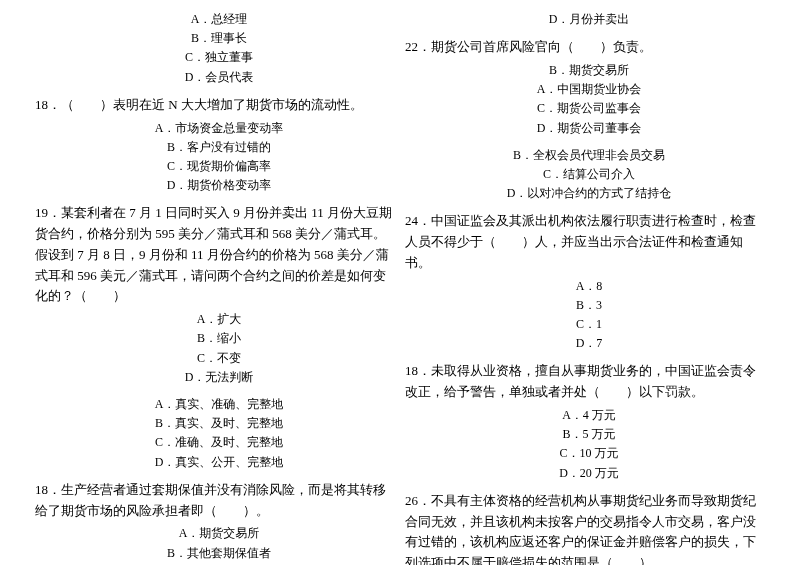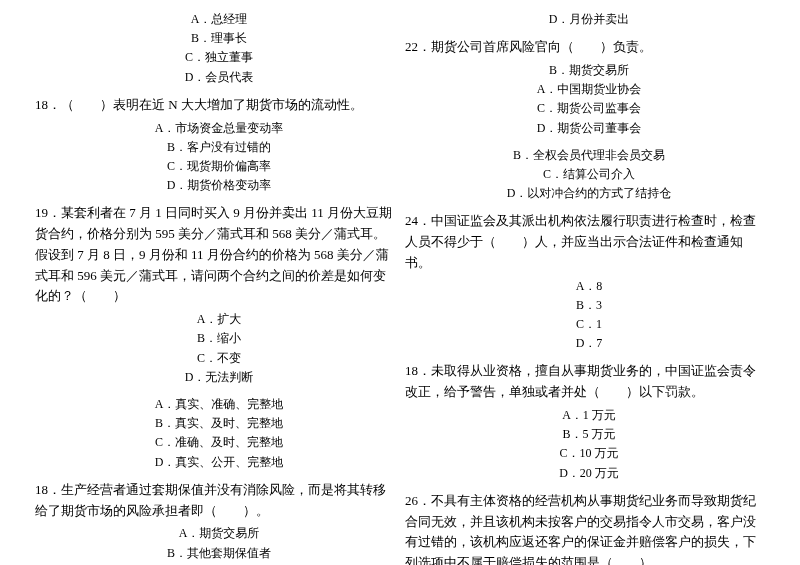--- a/index.html
+++ b/index.html
@@ -121,21 +121,21 @@
       <div class="option">A．8</div>
       <div class="option">B．3</div>
       <div class="option">C．1</div>
       <div class="option">D．7</div>
     </div>
 
     <div class="question-block">
       <div class="question-text">
         <span>18．</span><span>未取得从业资格，擅自从事期货业务的，中国证监会责令改正，给予警告，单独或者并处（　　）以下罚款。</span>
       </div>
-      <div class="option">A．1 万元</div>
+      <div class="option">A．4 万元</div>
       <div class="option">B．5 万元</div>
       <div class="option">C．10 万元</div>
       <div class="option">D．20 万元</div>
     </div>
 
     <div class="question-block">
       <div class="question-text">
         <span>26．</span><span>不具有主体资格的经营机构从事期货纪业务而导致期货纪合同无效，并且该机构未按客户的交易指令人市交易，客户没有过错的，该机构应返还客户的保证金并赔偿客户的损失，下列选项中不属于赔偿损失的范围是（　　）。</span>
       </div>
     </div>

